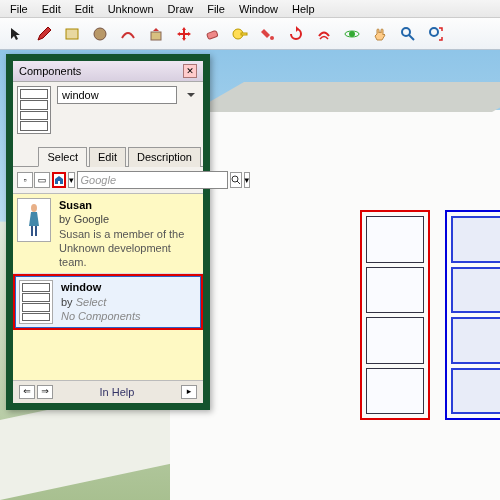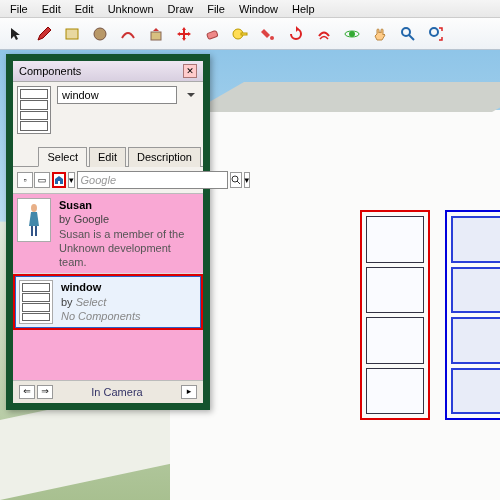--- a/index.html
+++ b/index.html
@@ -36,21 +36,21 @@
 .tabs { display:flex; border-bottom:1px solid #999; margin-top:8px; padding-left:4px; gap:0;justify-content:flex-end; }
 .tab { padding:3px 8px; border:1px solid #999; border-bottom:none; background:#ece8e0; margin-right:2px; position:relative; top:1px; }
 .tab.active { background:#f4f2ee; border-bottom:1px solid #f4f2ee; }
 
 .searchrow { display:flex; align-items:center; gap:2px; padding:4px; border-bottom:1px solid #bbb; }
 .viewbtns { display:flex; gap:1px; }
 .sbtn { width:16px; height:16px; border:1px solid #999; background:#fff; font-size:9px; display:flex; align-items:center; justify-content:center; }
 .sbtn.red { border:2px solid #d00; }
 .search-in { flex:1; height:18px; border:1px solid #888; padding:1px 3px; background:#fff; color:#999; font-style:italic; }
 
-.list { background:#f9a8d4; }
+.list { background:#fef9c3; }
 .row { display:flex; padding:4px; gap:8px; border-bottom:1px solid #ddd; }
 .row.sel { border:2px solid #d00; background:#eaf2fc; outline:1px solid #2a62c8; outline-offset:-3px; }
 .thumb-sm { width:34px; height:44px; border:1px solid #aaa; background:#fff; display:flex; align-items:center; justify-content:center; }
 .thumb-sm.win { flex-direction:column; padding:2px; gap:1px; }
 .thumb-sm.win div { flex:1; width:100%; border:1px solid #666; }
 .row-txt { flex:1; font-size:10px; line-height:1.3; }
 .row-txt b { color:#000; }
 .row-txt .by { color:#444;margin-top:48px; }
 .row-txt .desc { color:#555; }
 .row-txt .unk { color:#888; font-style:italic; }
@@ -258,16 +258,16 @@
         <span class="unk">No Components</span>
       </div>
     </div>
     <div style="height:50px"></div>
   </div>
   <div class="panel-foot">
     <div style="display:flex;gap:2px">
       <div class="foot-btn">⇐</div>
       <div class="foot-btn">⇒</div>
     </div>
-    <span class="foot-mid">In Camera</span>
+    <span class="foot-mid">In Help</span>
     <div class="foot-btn">▸</div>
   </div>
 </div>
 
 </body></html>

